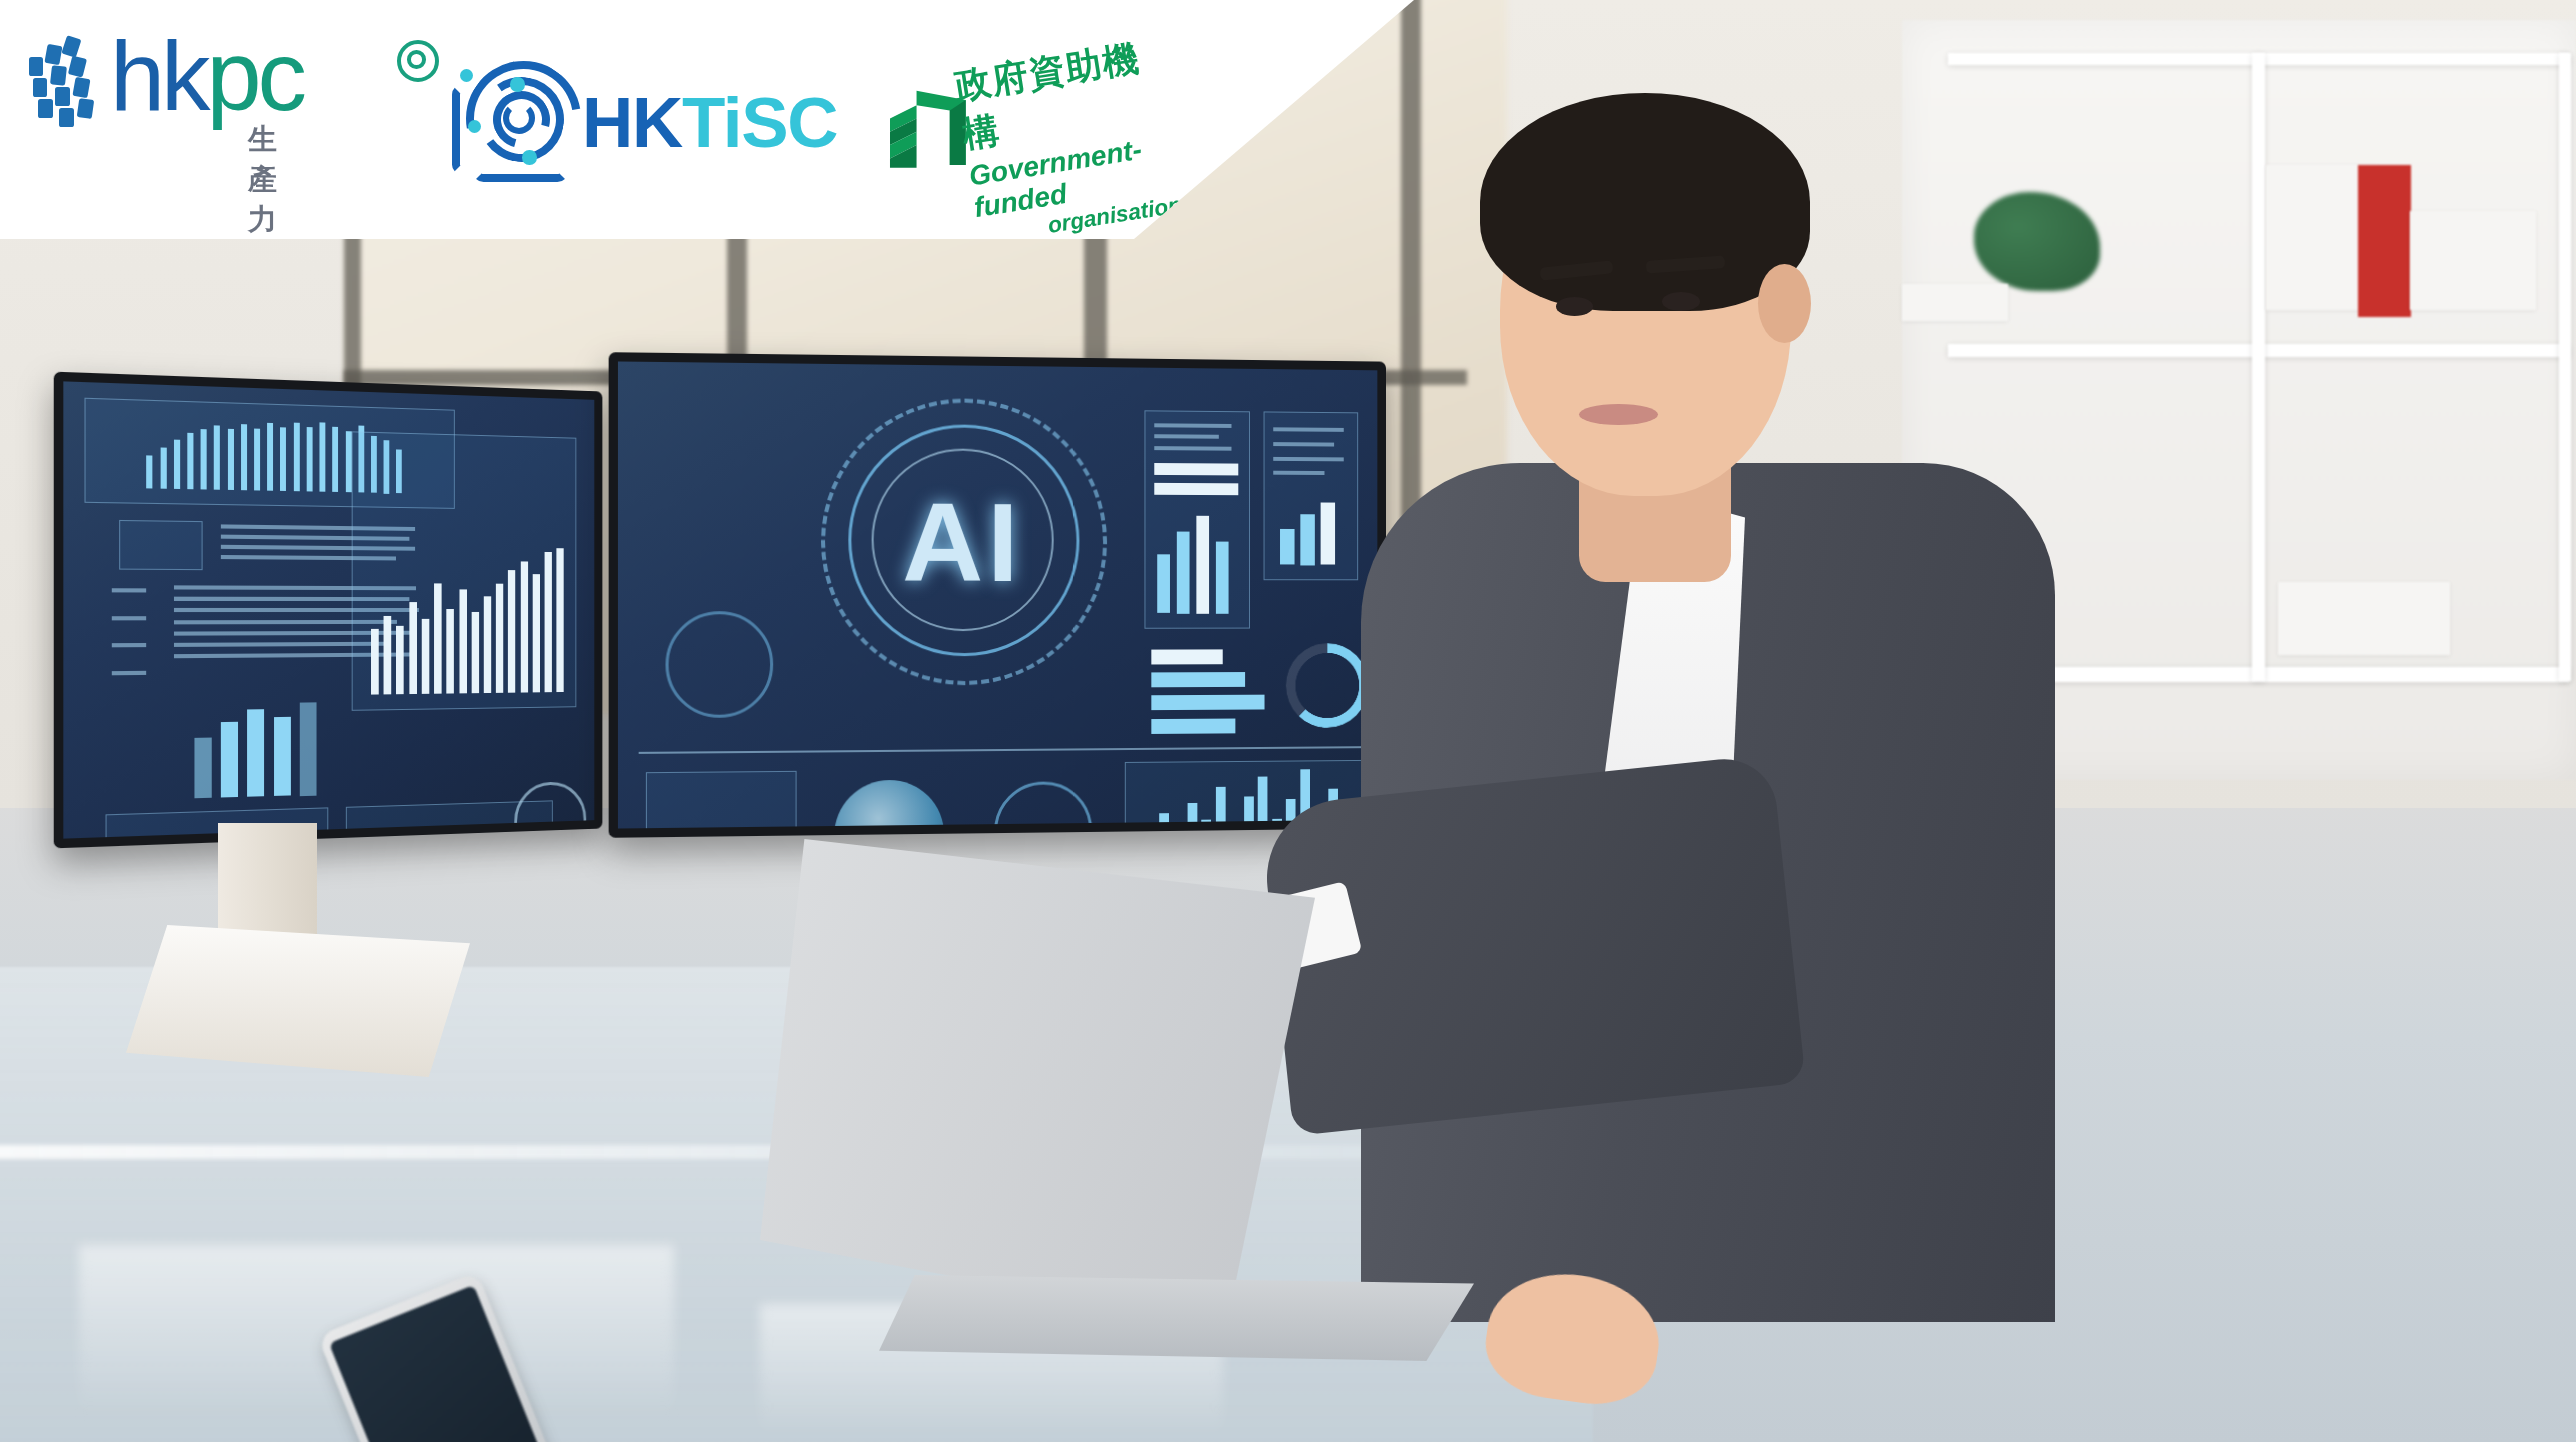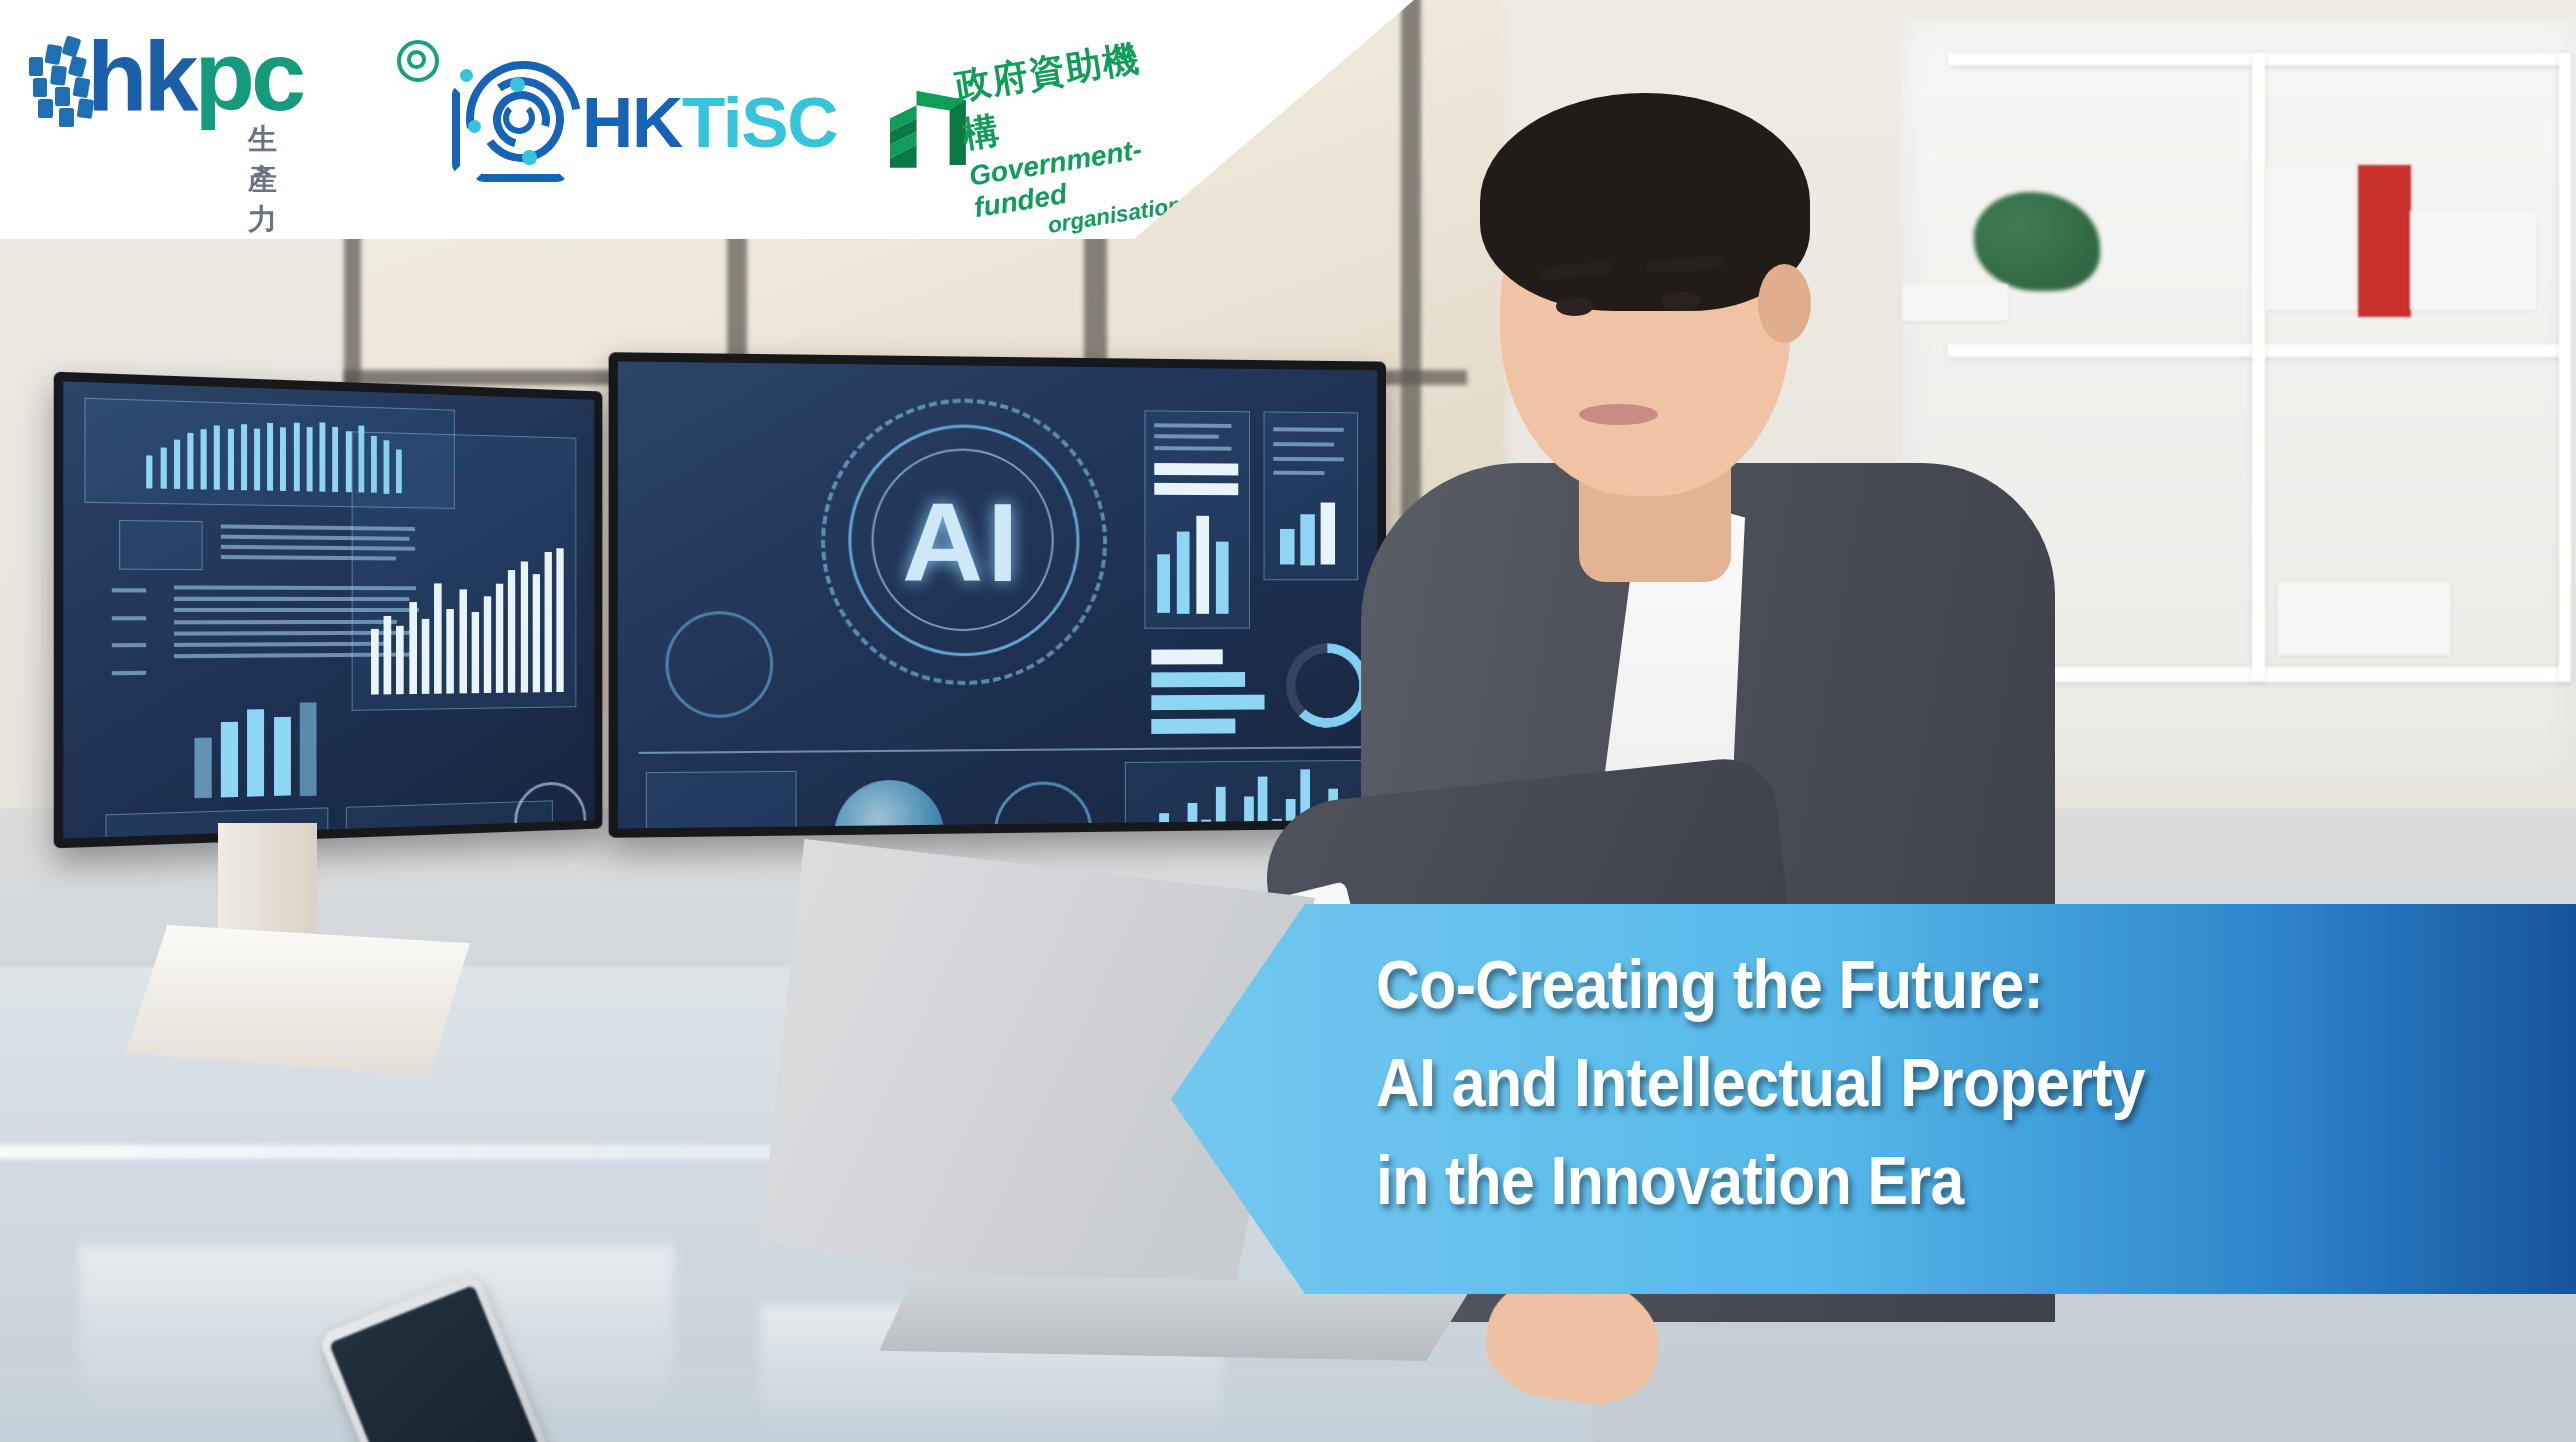--- a/index.html
+++ b/index.html
@@ -98,21 +98,21 @@
     background:linear-gradient(160deg,#22313f,#16212c);}
 
   
   #header{position:absolute;left:0;top:0;width:1414px;height:239px;background:#ffffff;
     clip-path:polygon(0 0, 1414px 0, 1134px 239px, 0 239px);}
   .logo{position:absolute;}
   
   #hkpc-dots{position:absolute;left:26.4px;top:37px;width:99px;height:99px;}
   #hkpc-dots i{position:absolute;display:block;width:14.5px;height:18.5px;background:#1f6fb2;
     border-radius:2.6px;}
-  #hkpc-word{position:absolute;left:87px;top:26.4px;font-size:99px;font-weight:700;
+  #hkpc-word{position:absolute;left:110px;top:26.4px;font-size:99px;font-weight:400;
     letter-spacing:-4px;line-height:1;}
   #hkpc-word .b{color:#1a5fa8;}
   #hkpc-word .g{color:#159b7c;}
   #hkpc-cn{position:absolute;left:248px;top:120px;font-size:29px;color:#6b7280;
     letter-spacing:5.3px;font-weight:600;}
   #hkpc-r{position:absolute;left:397px;top:40px;width:34px;height:34px;border-radius:50%;
     border:4.6px solid #19a07f;}
   #hkpc-r:after{content:"";position:absolute;left:6px;top:6px;width:10.6px;height:10.6px;
     border-radius:50%;border:4px solid #19a07f;}
   
@@ -406,23 +406,16 @@
       </svg>
       <div id="gov-txt">
         <div id="gov-cn">政府資助機構</div>
         <div id="gov-en1">Government-funded</div>
         <div id="gov-en2">organisation</div>
       </div>
     </div>
   </div>
 
 
-  <div id="band-title">
-    <div id="txt-title">
-      <div>Co-Creating the Future:</div>
-      <div>AI and Intellectual Property</div>
-      <div>in the Innovation Era</div>
-    </div>
-  </div>
 
 
 </div>
 
 
 </body></html>

